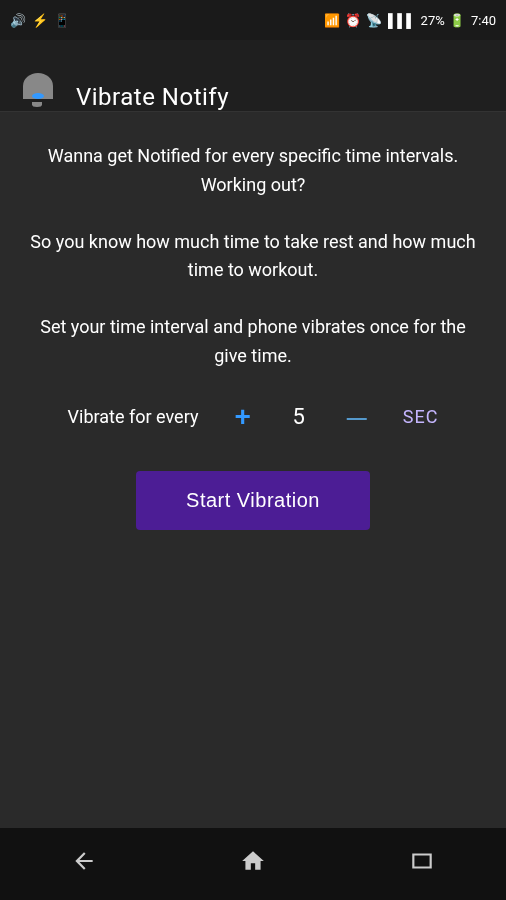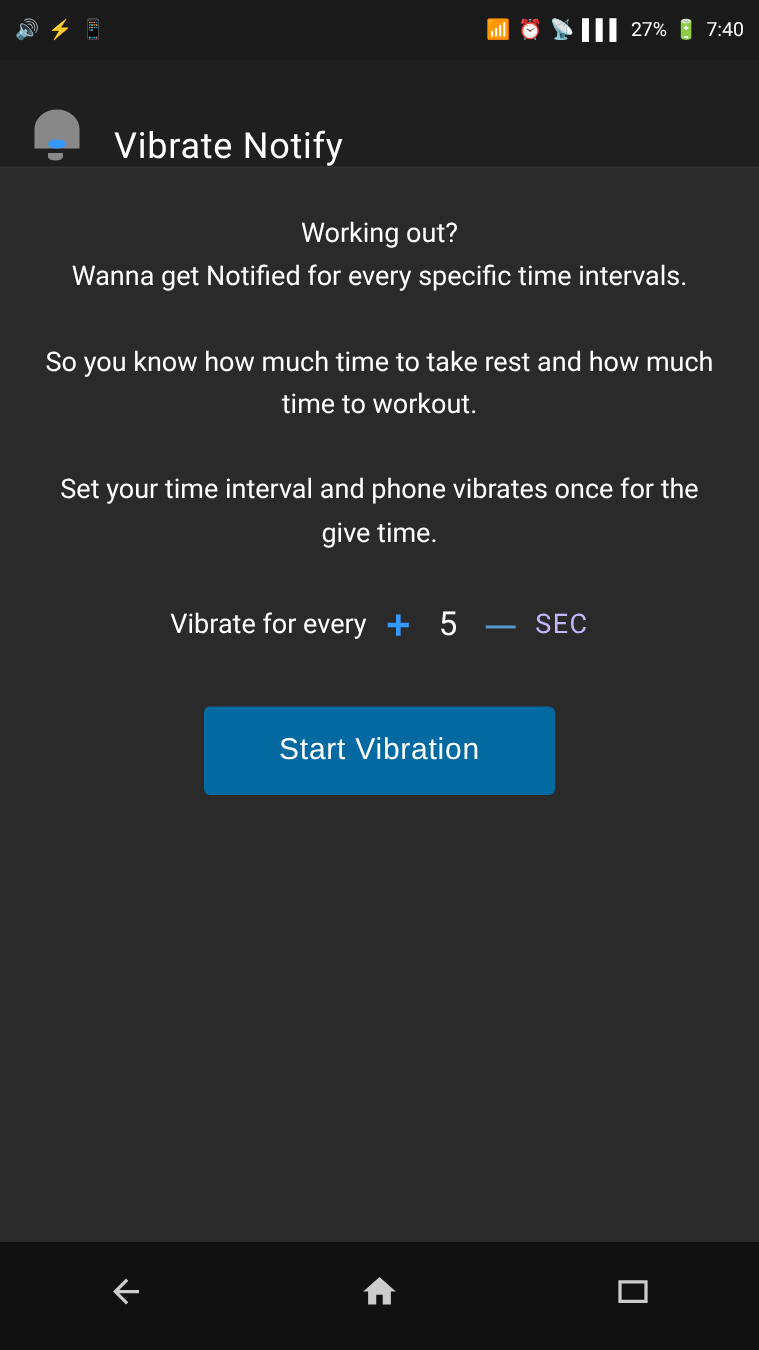--- a/index.html
+++ b/index.html
@@ -112,21 +112,21 @@
       font-size: 18px;
       line-height: 1.6;
       color: #ffffff;
     }
 
     
     .vibrate-control {
       display: flex;
       align-items: center;
       justify-content: center;
-      gap: 5px;
+      gap: 28px;
       margin: 20px 0 36px;
     }
     .vibrate-label {
       font-size: 18px;
       color: #ffffff;
     }
     .btn-plus {
       font-size: 28px;
       color: #3399ff;
       background: none;
@@ -158,21 +158,21 @@
       letter-spacing: 1px;
     }
 
     
     .start-btn-wrapper {
       display: flex;
       justify-content: center;
       margin-top: 10px;
     }
     .start-button {
-      background: #0369a1;
+      background: #4c1d95;
       color: #ffffff;
       border: none;
       border-radius: 4px;
       padding: 18px 50px;
       font-size: 20px;
       cursor: pointer;
       letter-spacing: 0.5px;
     }
 
     
@@ -237,22 +237,22 @@
       <div class="bell-eye"></div>
       <div class="bell-clapper"></div>
     </div>
   </div>
   <span class="toolbar-title">Vibrate Notify</span>
 </div>
 
 <div class="main-content">
 
   <div class="description-block">
+    <p class="description-text">Wanna get Notified for every specific time intervals.</p>
     <p class="description-text">Working out?</p>
-    <p class="description-text">Wanna get Notified for every specific time intervals.</p>
   </div>
 
   <div class="description-block">
     <p class="description-text">So you know how much time to take rest and how much time to workout.</p>
   </div>
 
   <div class="description-block">
     <p class="description-text">Set your time interval and phone vibrates once for the give time.</p>
   </div>
 

